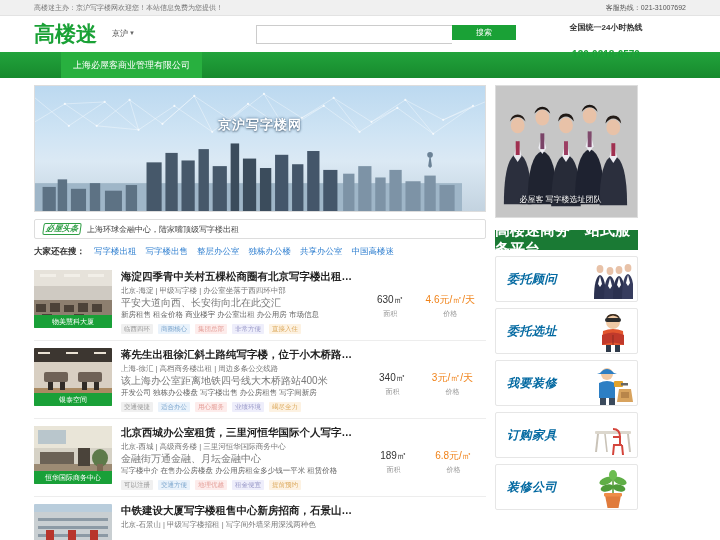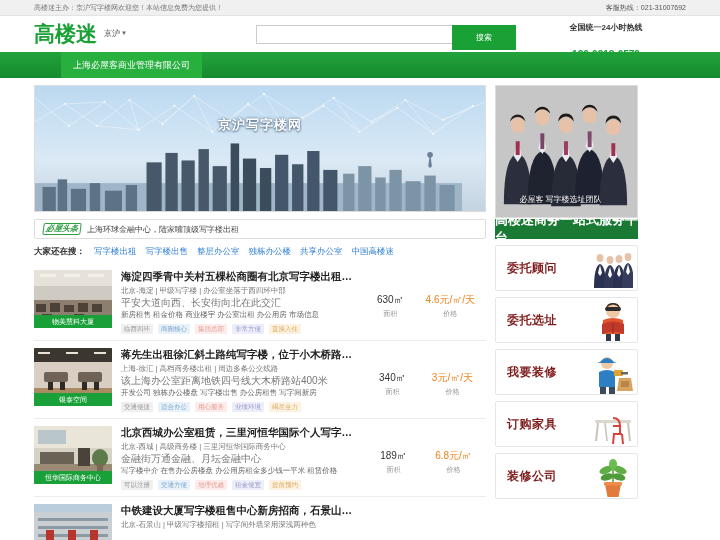--- a/index.html
+++ b/index.html
@@ -25,35 +25,35 @@
   .header {
     height: 36px; background: #fff;
     display: flex; align-items: center; padding: 0 34px;
     position: relative;
   }
   .logo {
     font-size: 21px; font-weight: bold; color: #1aa136;
     letter-spacing: 0px; line-height: 1; font-family: "DejaVu Sans", sans-serif;
   }
   .city-select {
-    margin-left: 7px; font-size: 8px; color: #444; display: flex;
+    margin-left: 15px; font-size: 8px; color: #444; display: flex;
     align-items: center; gap: 1px; padding-bottom: 2px;
   }
   .caret { font-size: 6px; color: #666; }
   .search-wrap {
     position: absolute; left: 256px; top: 9px;
     display: flex; align-items: stretch; height: 19px;
   }
   .search-input {
     width: 196px; height: 19px; border: 1px solid #ccc; border-right: none;
     background: #fff; outline: none; font-size: 8px; padding: 0 5px;
     font-family: "Liberation Sans", sans-serif;
   }
   .search-btn {
-    width: 64px; height: 25px; background: #1aa136; color: #fff;
+    width: 64px; height: 15px; background: #1aa136; color: #fff;
     border: none; font-size: 8px; cursor: pointer;
     font-family: "Liberation Sans", sans-serif;
   }
   .hotline {
     position: absolute; right: 34px; top: 6px; text-align: center; width: 160px;
   }
   .hotline .hl-label { font-size: 8px; font-weight: bold; color: #333; }
   .hotline .hl-num { font-size: 10px; font-weight: bold; color: #1aa136; margin-top: 16px; }
 
   
@@ -157,33 +157,34 @@
   .stat .v.price { color: #f08218; }
   .stat .k { font-size: 7px; color: #999; margin-top: 2px; }
 
   
   .team-card { width: 143px; height: 133px; border: 1px solid #ddd; position: relative; overflow: hidden; background:#c9c9c9; }
   .team-cap {
     position: absolute; left: 0; right: 12px; bottom: 12px; text-align: center;
     font-size: 8px; color: #fff; text-shadow: 0 1px 2px rgba(0,0,0,.6);
   }
   .side-head {
-    margin-top: 1px; height: 20px; background: #1a7a34; color: #fff;
+    margin-top: 12px; height: 20px; background: #1a7a34; color: #fff;
     display: flex; align-items: center; justify-content: center;
-    font-size: 13px; font-weight: bold;
+    font-size: 15px; font-weight: bold;
   }
   .side-list { margin-top: 6px; display: flex; flex-direction: column; gap: 6px; }
   .side-item {
     height: 46px; border: 1px solid #e6e6e6; background: #fff; border-radius: 2px;
     display: flex; align-items: center; position: relative; cursor: pointer;
     overflow: hidden;
   }
   .side-item .si-label {
-    font-size: 12px; font-weight: bold; color: #7f1d1d; padding-left: 11px;
+    font-size: 12px; font-weight: bold; color: #0369a1; padding-left: 11px;
     letter-spacing: 0.5px;
+    font-style: italic;
   }
   .side-item .si-art { position: absolute; right: 4px; top: 2px; width: 40px; height: 42px; }
 </style>
 </head>
 <body>
 
 <div class="page">
 
   <div class="topbar">
     <div>高楼迷主办：京沪写字楼网欢迎您！本站信息免费为您提供！</div>

